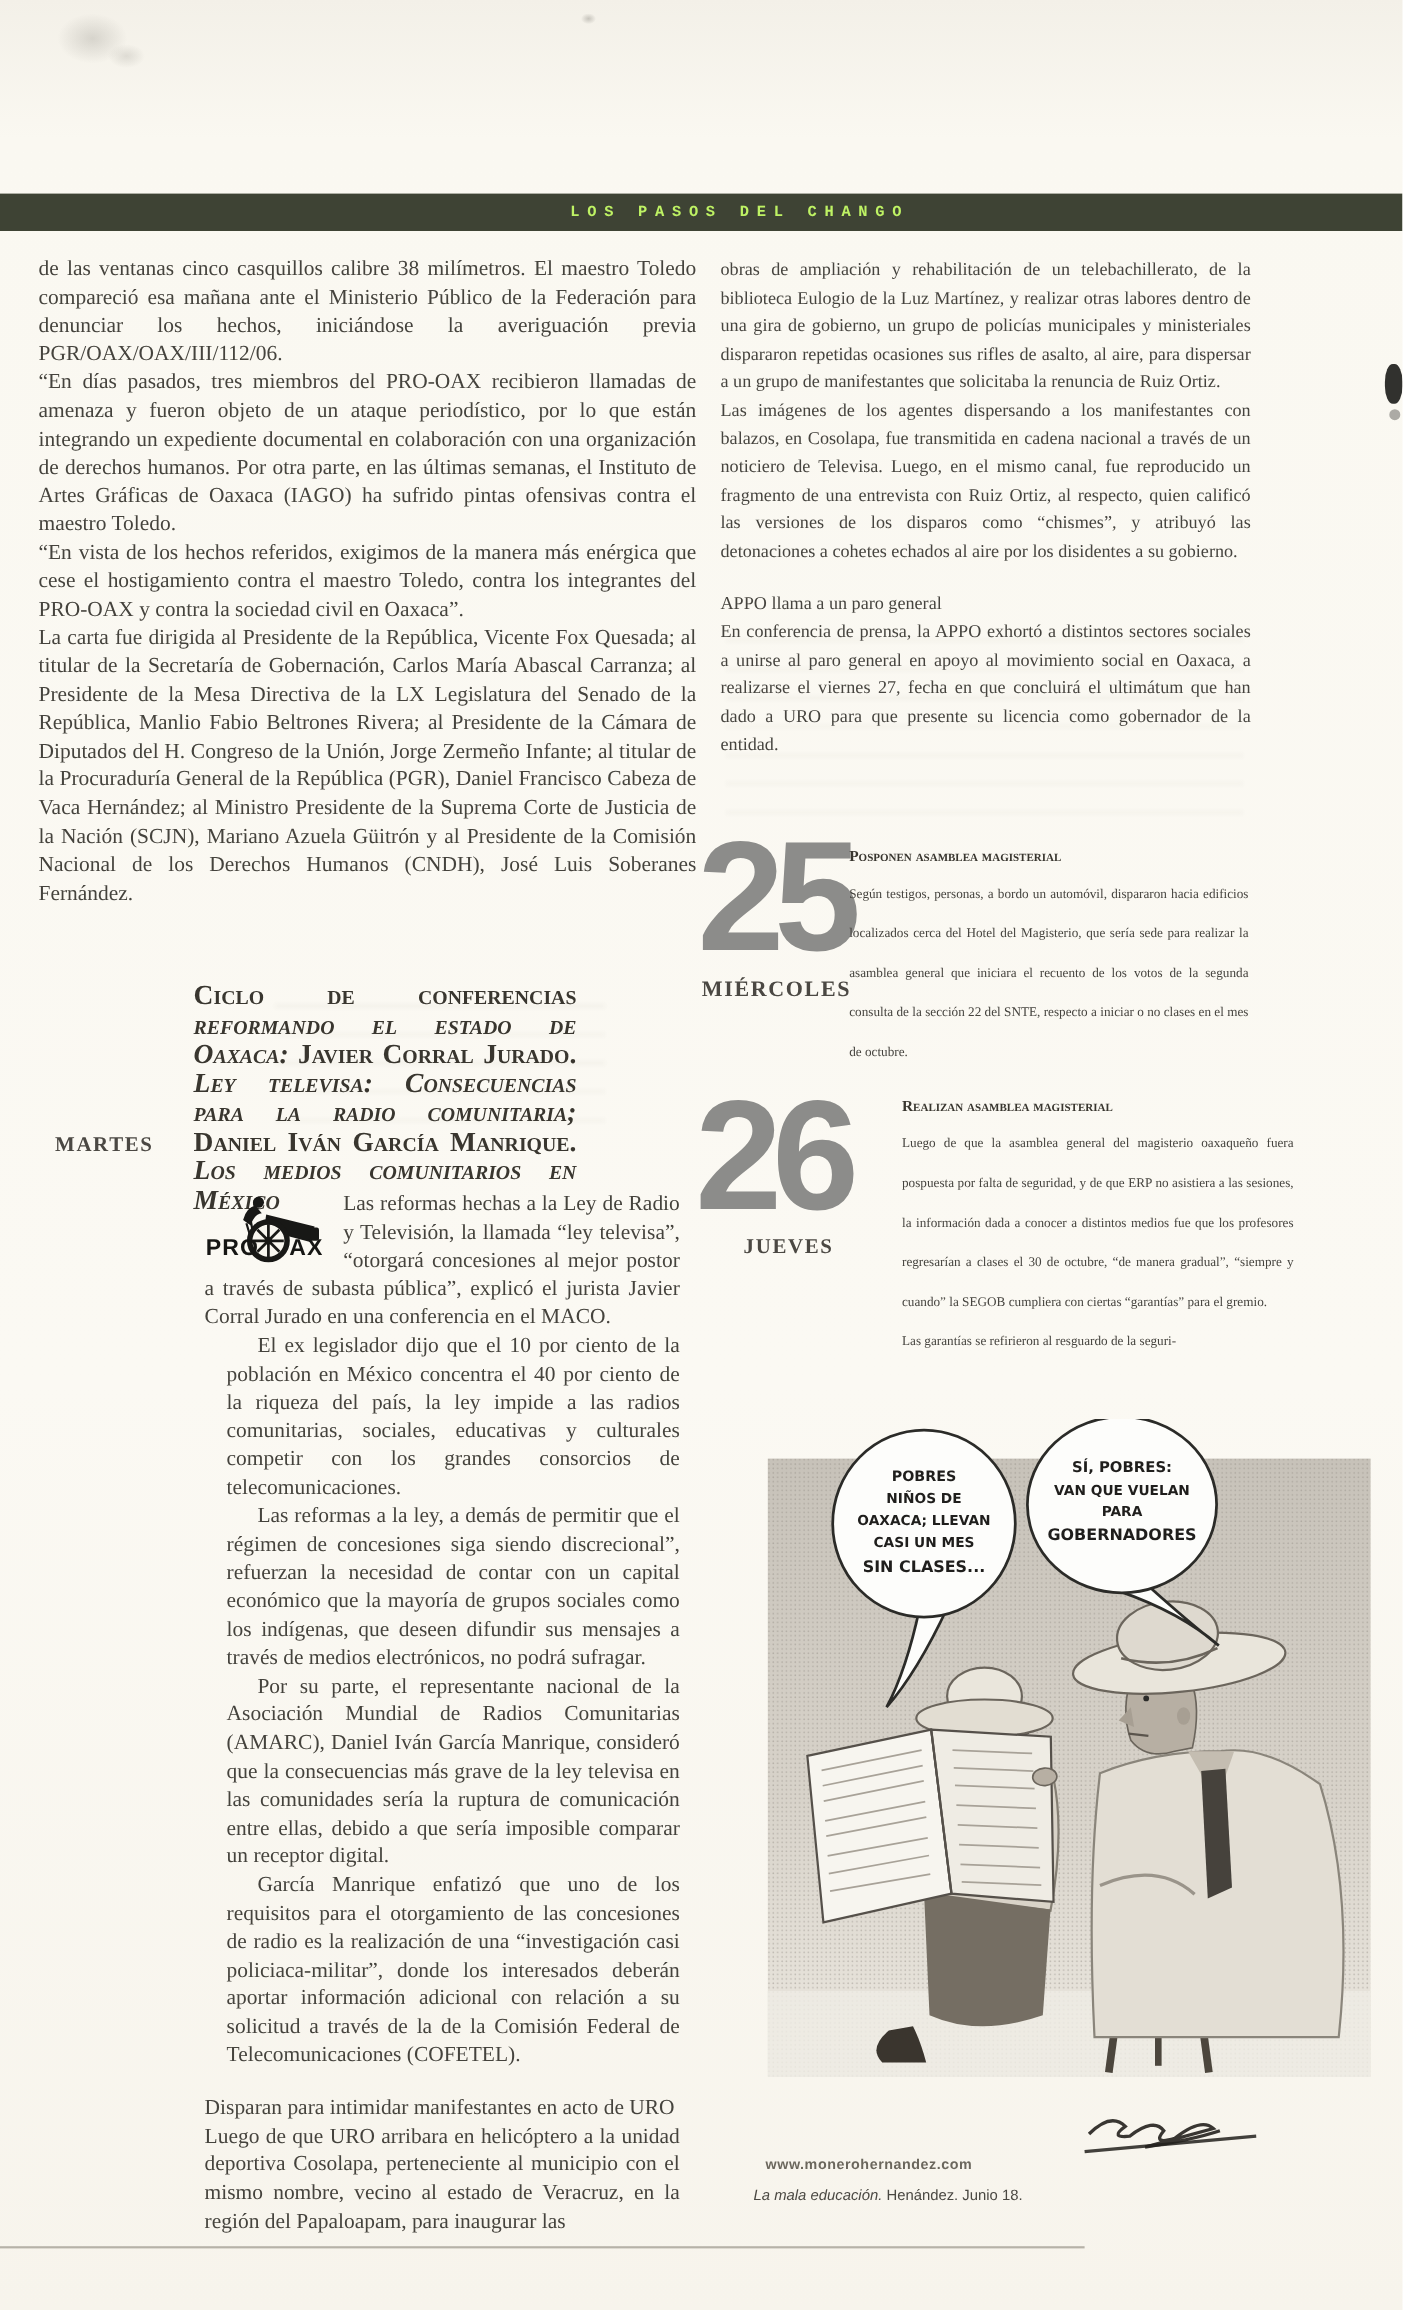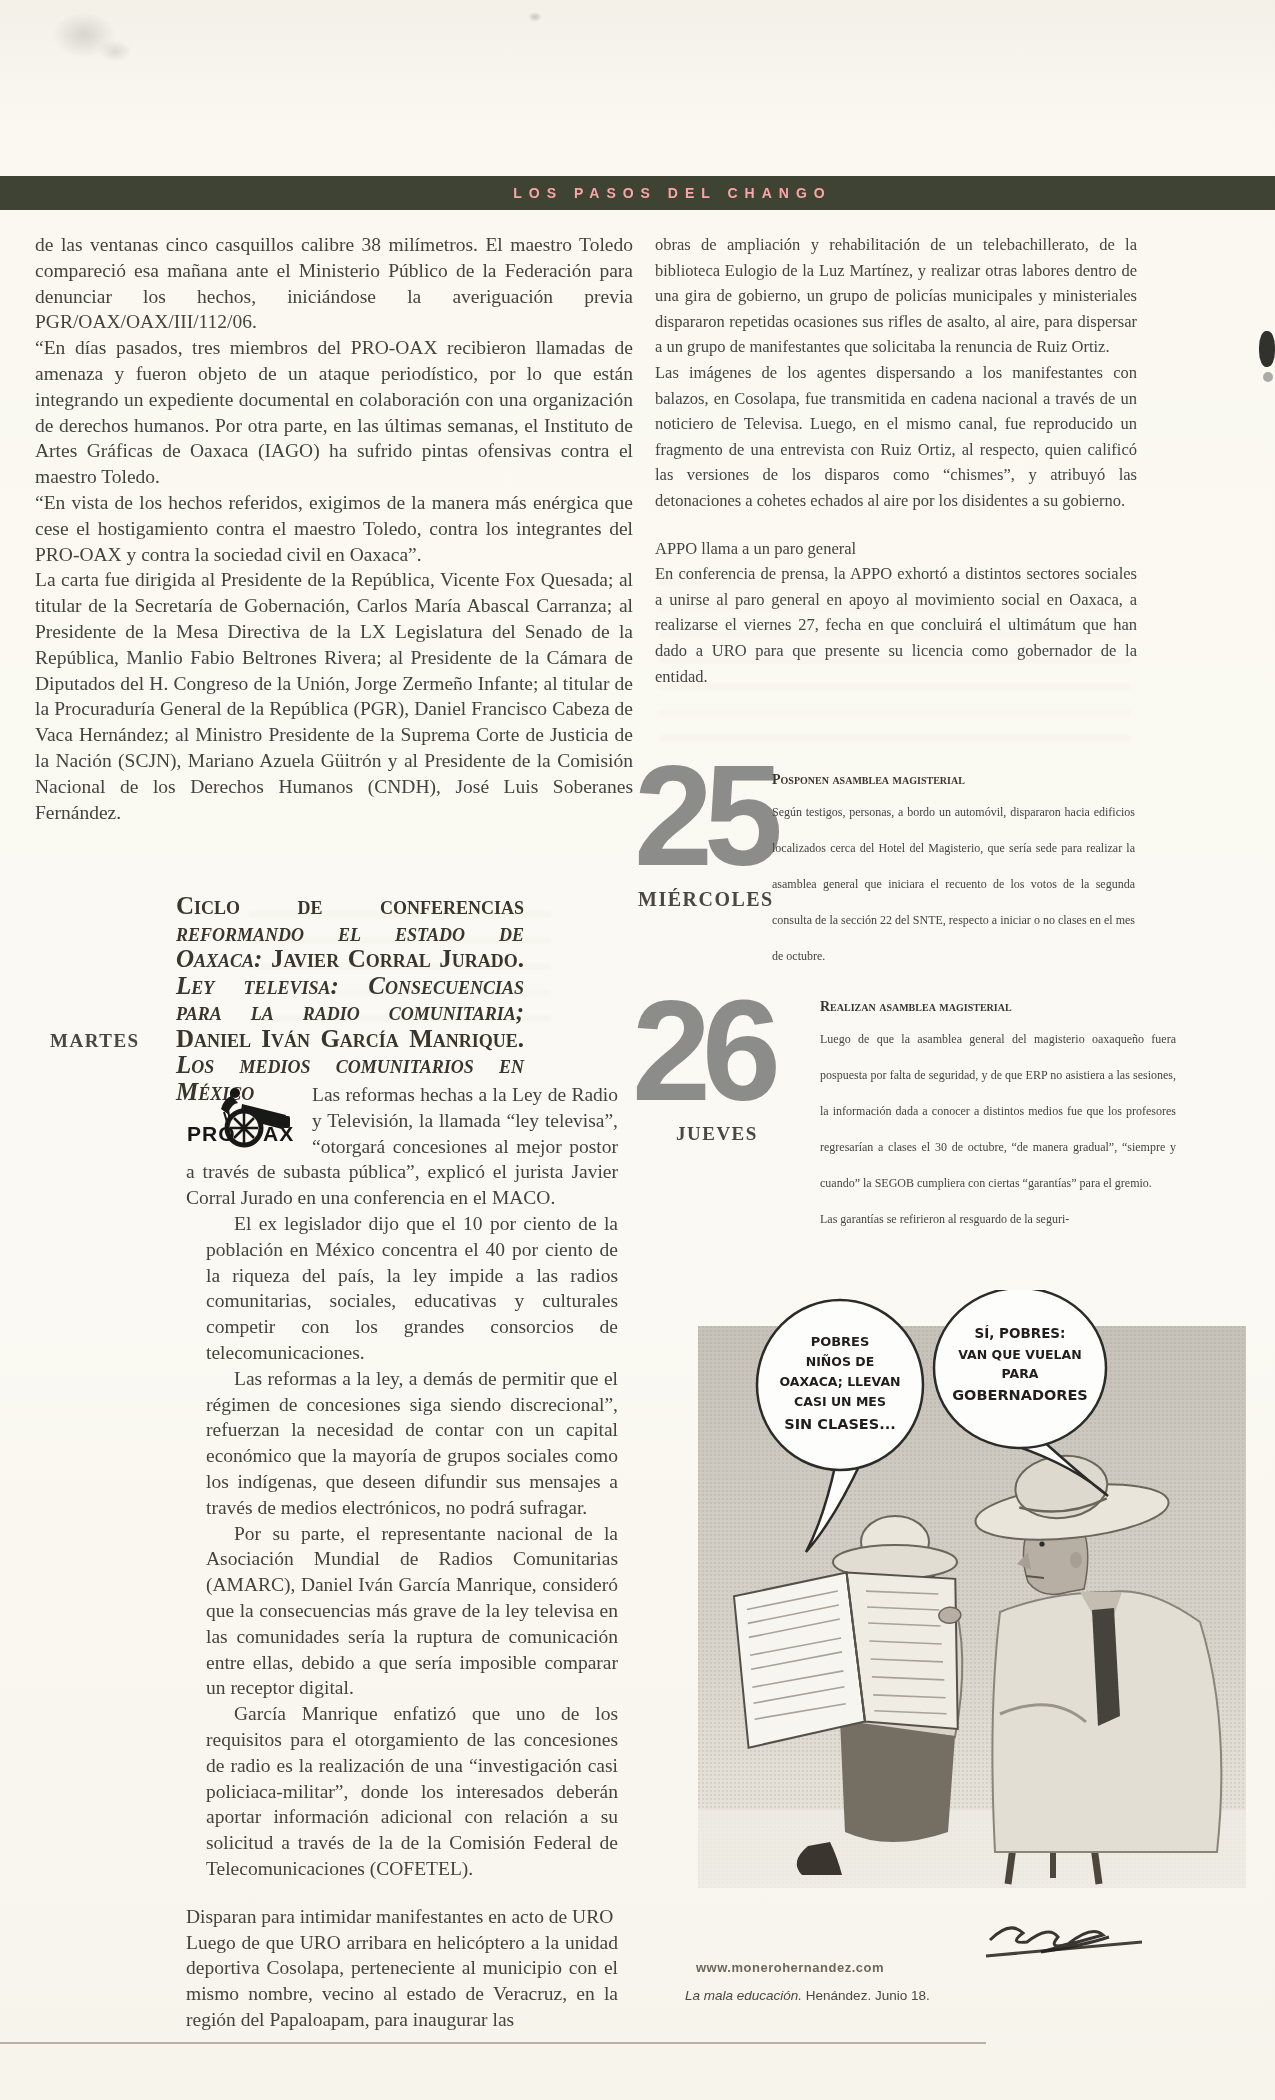--- a/index.html
+++ b/index.html
@@ -12,22 +12,22 @@
   .sm1{left:52px;top:12px;width:64px;height:46px;background:radial-gradient(ellipse,rgba(95,92,84,.20),transparent 70%);}
   .sm2{left:98px;top:40px;width:34px;height:22px;background:radial-gradient(ellipse,rgba(95,92,84,.16),transparent 70%);}
   .sm3{left:528px;top:12px;width:14px;height:10px;background:radial-gradient(ellipse,rgba(95,92,84,.30),transparent 70%);}
   .edge-blob{position:absolute;left:1259px;top:331px;width:16px;height:36px;background:#141412;border-radius:45%;opacity:.88;}
   .edge-blob2{position:absolute;left:1263px;top:372px;width:10px;height:10px;background:#1a1a18;border-radius:50%;opacity:.35;}
   .ghost{position:absolute;pointer-events:none;opacity:.10;filter:blur(2px);
          background:repeating-linear-gradient(0deg,rgba(110,105,90,.55) 0 3px,transparent 3px 26px);}
   
   .header-bar{position:absolute;left:0;top:176px;width:1275px;height:34px;background:#3e4334;
               display:flex;align-items:center;justify-content:center;}
-  .header-bar span{font-family:Liberation Sans, sans-serif;font-size:14px;font-weight:bold;
-                   letter-spacing:7px;color:#fca5a5;text-indent:70px;}
+  .header-bar span{font-family:Liberation Mono, monospace;font-size:14px;font-weight:bold;
+                   letter-spacing:7px;color:#bef264;text-indent:70px;}
   
   .colL{position:absolute;left:35px;top:232px;width:598px;font-size:19.5px;line-height:25.8px;
         text-align:justify;color:#45433d;}
   .colL p{margin:0;}
   .colR{position:absolute;left:655px;top:232px;width:482px;font-size:16.5px;line-height:25.6px;
         text-align:justify;color:#46443f;}
   .colR p{margin:0;}
   .gapline{height:22px;}
   
   .daynum{position:absolute;font-family:"Liberation Sans",sans-serif;font-weight:bold;

